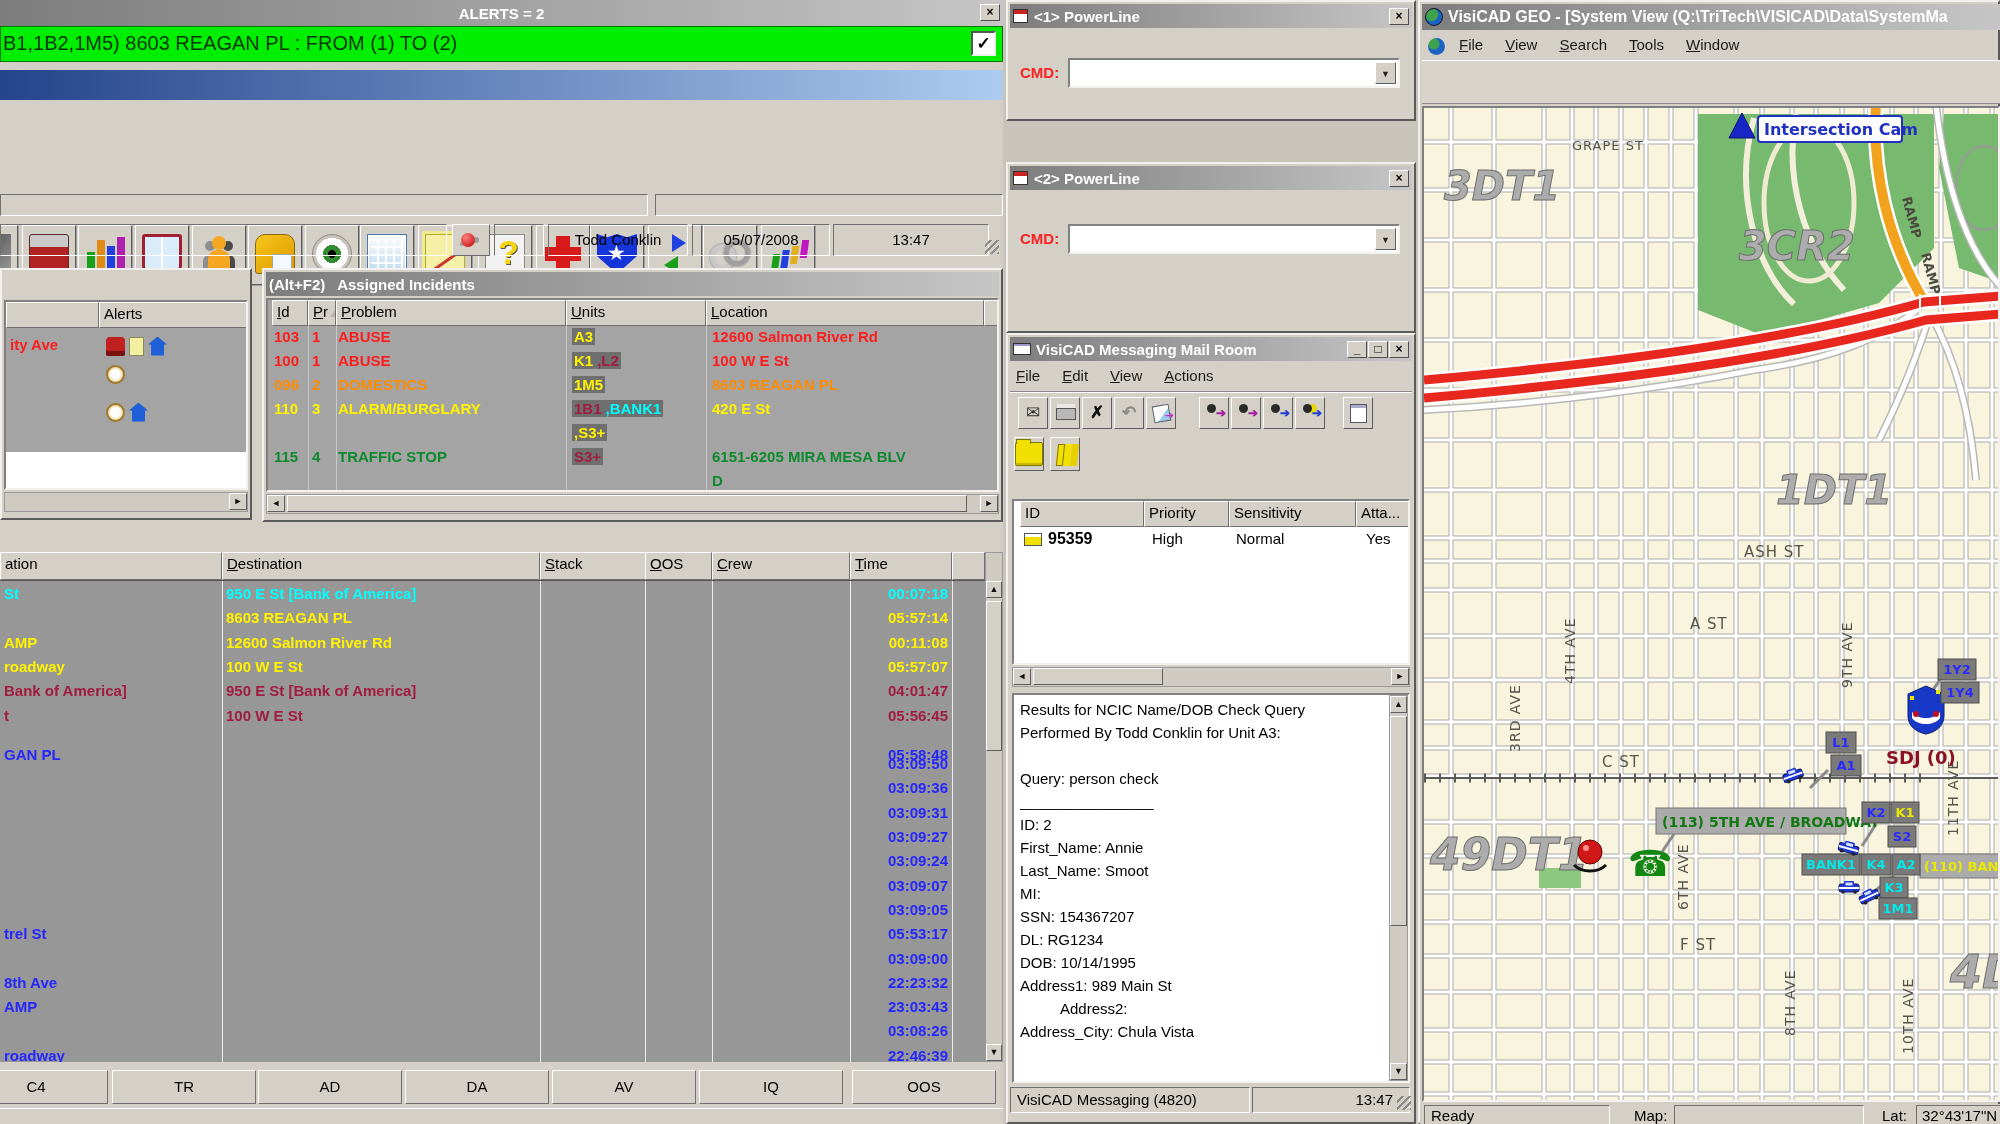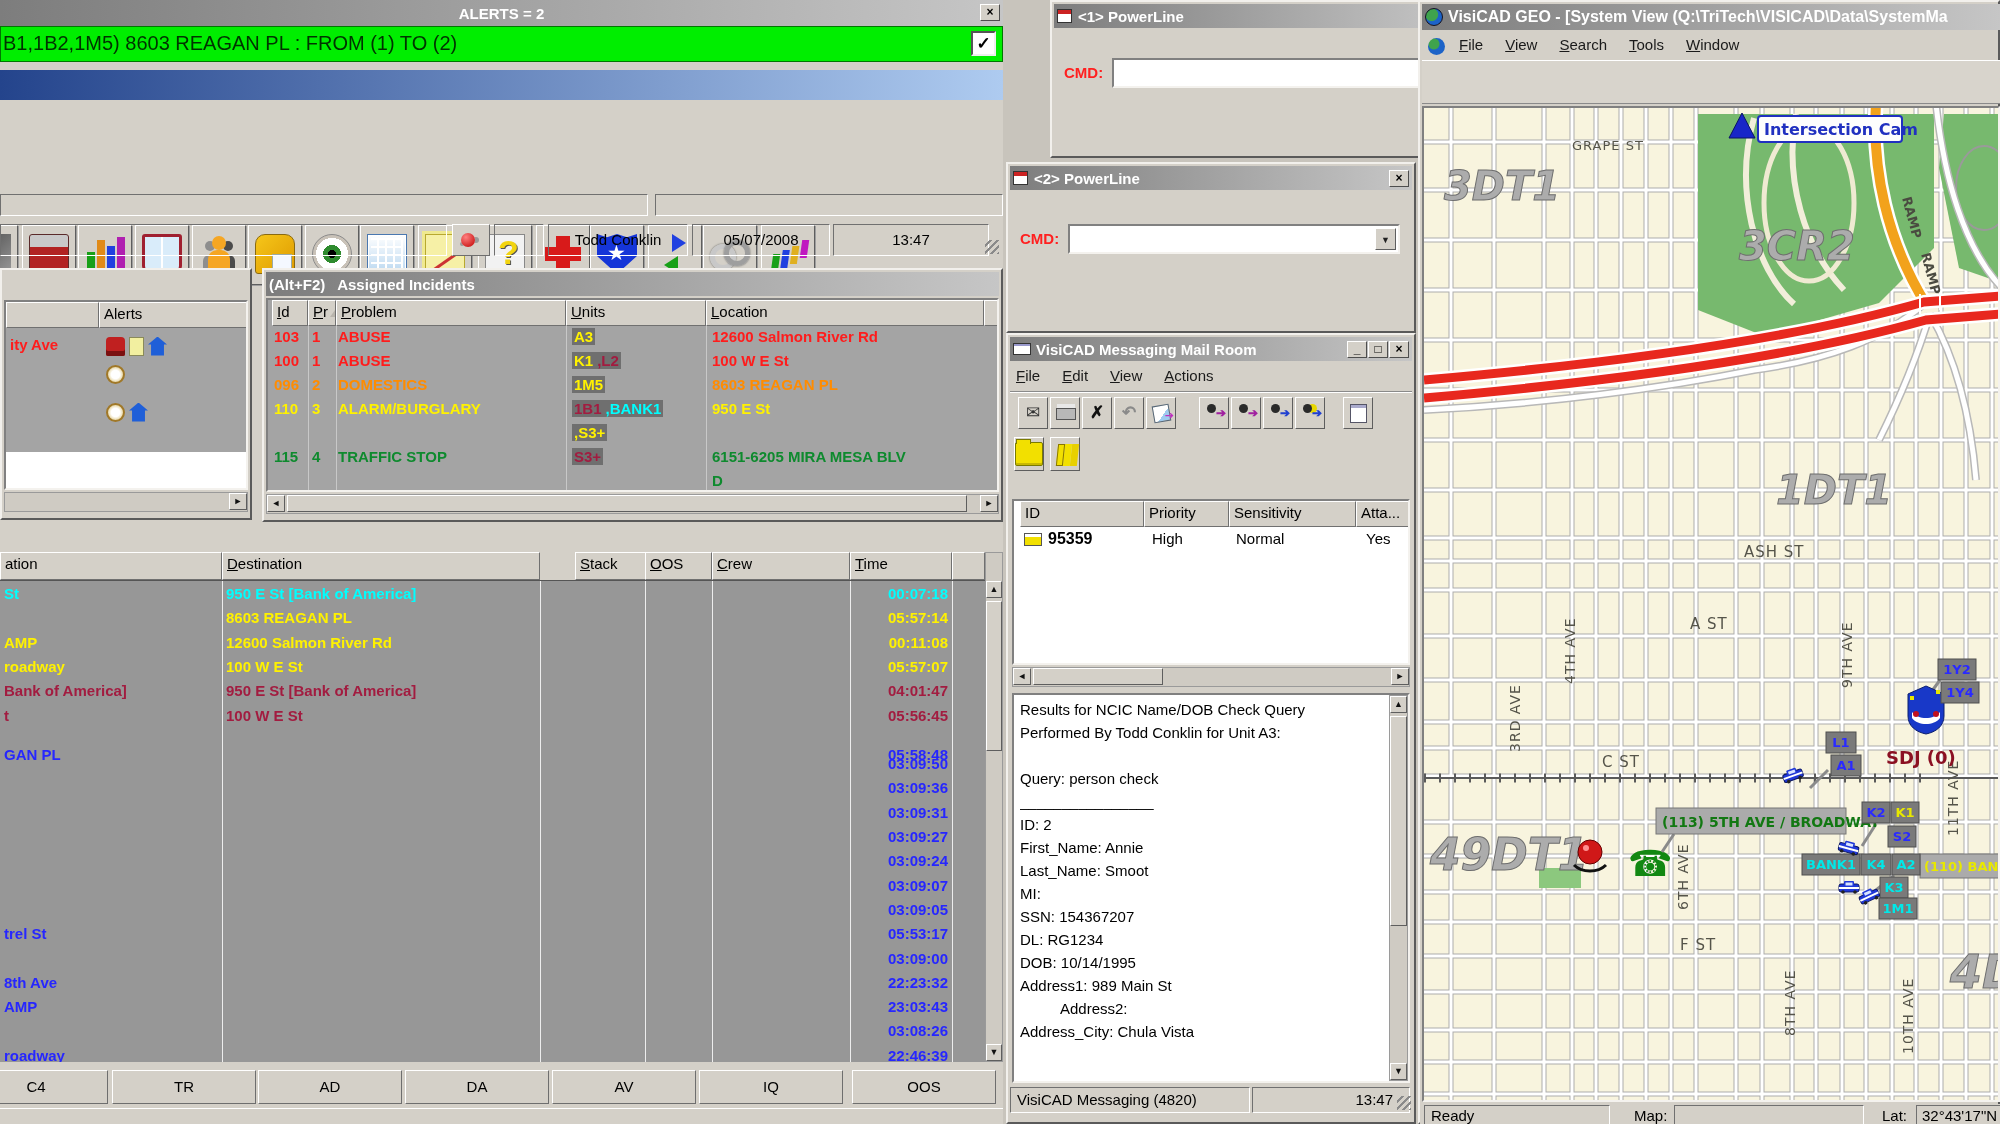--- a/index.html
+++ b/index.html
@@ -235,40 +235,40 @@
           <div style="position: absolute; left: 6px; top: 50px; width: 32px; height: 22px; color: rgb(255, 140, 0); white-space: nowrap;">096</div>
           <div style="position: absolute; left: 44px; top: 50px; width: 22px; height: 22px; color: rgb(255, 140, 0); white-space: nowrap;">2</div>
           <div style="position: absolute; left: 70px; top: 50px; width: 226px; height: 22px; color: rgb(255, 140, 0); white-space: nowrap;">DOMESTICS</div>
           <div style="position: absolute; left: 304px; top: 50px; width: 132px; height: 22px; white-space: nowrap;"><span class="uchip" style="color: rgb(255, 242, 0);">1M5</span></div>
           <div style="position: absolute; left: 444px; top: 50px; width: 286px; height: 22px; color: rgb(255, 140, 0); white-space: nowrap;">8603 REAGAN PL</div>
           <div style="position: absolute; left: 6px; top: 74px; width: 32px; height: 22px; color: rgb(255, 242, 0); white-space: nowrap;">110</div>
           <div style="position: absolute; left: 44px; top: 74px; width: 22px; height: 22px; color: rgb(255, 242, 0); white-space: nowrap;">3</div>
           <div style="position: absolute; left: 70px; top: 74px; width: 226px; height: 22px; color: rgb(255, 242, 0); white-space: nowrap;">ALARM/BURGLARY</div>
           <div style="position: absolute; left: 304px; top: 74px; width: 132px; height: 22px; white-space: nowrap;"><span class="uchip" style="color: rgb(162, 28, 64);">1B1</span><span class="uchip" style="color: rgb(0, 255, 255);">,BANK1</span></div>
           <div style="position: absolute; left: 304px; top: 98px; width: 132px; height: 22px;"><span class="uchip" style="color: rgb(255, 242, 0);">,S3+</span></div>
-          <div style="position: absolute; left: 444px; top: 74px; width: 286px; height: 22px; color: rgb(255, 242, 0); white-space: nowrap;">950 E St</div>
+          <div style="position: absolute; left: 444px; top: 74px; width: 286px; height: 22px; color: rgb(255, 242, 0); white-space: nowrap;">420 E St</div>
           <div style="position: absolute; left: 6px; top: 122px; width: 32px; height: 22px; color: rgb(14, 138, 46); white-space: nowrap;">115</div>
           <div style="position: absolute; left: 44px; top: 122px; width: 22px; height: 22px; color: rgb(14, 138, 46); white-space: nowrap;">4</div>
           <div style="position: absolute; left: 70px; top: 122px; width: 226px; height: 22px; color: rgb(14, 138, 46); white-space: nowrap;">TRAFFIC STOP</div>
           <div style="position: absolute; left: 304px; top: 122px; width: 132px; height: 22px; white-space: nowrap;"><span class="uchip" style="color: rgb(162, 28, 64);">S3+</span></div>
           <div style="position: absolute; left: 444px; top: 122px; width: 286px; height: 22px; color: rgb(14, 138, 46); white-space: nowrap;">6151-6205 MIRA MESA BLV</div>
           <div style="position: absolute; left: 444px; top: 146px; width: 286px; height: 22px; color: rgb(14, 138, 46); white-space: nowrap;">D</div>
         </div>
     </div>
     <div class="track" style="left:2px;top:224px;width:733px;height:20px">
       <div class="sbtn" style="left:0;top:0;width:18px;height:17px">◄</div>
       <div class="sthumb" style="left:20px;top:0;width:680px;height:17px"></div>
       <div class="sbtn" style="right:0;top:0;width: 18px;height:17px">►</div>
     </div>
   </div>
 
   <div id="st-header" class="abs" style="left:0;top:552px;width:985px;height:28px">
       <div class="hdrcell" style="position: absolute; left: 0px; top: 0px; width: 222px; height: 28px;">ation</div>
       <div class="hdrcell u1" style="position: absolute; left: 222px; top: 0px; width: 318px; height: 28px;">Destination</div>
-      <div class="hdrcell u1" style="position: absolute; left: 540px; top: 0px; width: 108px; height: 28px; margin-left: 35px;">Stack</div>
+      <div class="hdrcell u1" style="position: absolute; left: 540px; top: 0px; width: 108px; height: 28px;">Stack</div>
       <div class="hdrcell u1" style="position: absolute; left: 645px; top: 0px; width: 67px; height: 28px;">OOS</div>
       <div class="hdrcell u1" style="position: absolute; left: 712px; top: 0px; width: 138px; height: 28px;">Crew</div>
       <div class="hdrcell u1" style="position: absolute; left: 850px; top: 0px; width: 102px; height: 28px;">Time</div>
       <div class="hdrcell" style="position: absolute; left: 952px; top: 0px; width: 33px; height: 28px;"></div>
     </div>
   <div id="st-body" class="abs" style="left:0;top:580px;width:985px;height:482px;background:#979797;border-top:1px solid #555;overflow:hidden;font-weight:bold">
       <div style="position: absolute; left: 222px; top: 0px; width: 1px; height: 482px; background: rgb(237, 237, 237);"></div>
       <div style="position: absolute; left: 540px; top: 0px; width: 1px; height: 482px; background: rgb(237, 237, 237);"></div>
       <div style="position: absolute; left: 645px; top: 0px; width: 1px; height: 482px; background: rgb(237, 237, 237);"></div>
       <div style="position: absolute; left: 712px; top: 0px; width: 1px; height: 482px; background: rgb(237, 237, 237);"></div>
@@ -385,21 +385,21 @@
       <div class="rz" style="position: absolute; left: 112px; top: 0px; width: 144px; height: 34px; text-align: center; line-height: 32px;">TR</div>
       <div class="rz" style="position: absolute; left: 258px; top: 0px; width: 144px; height: 34px; text-align: center; line-height: 32px;">AD</div>
       <div class="rz" style="position: absolute; left: 405px; top: 0px; width: 144px; height: 34px; text-align: center; line-height: 32px;">DA</div>
       <div class="rz" style="position: absolute; left: 552px; top: 0px; width: 144px; height: 34px; text-align: center; line-height: 32px;">AV</div>
       <div class="rz" style="position: absolute; left: 699px; top: 0px; width: 144px; height: 34px; text-align: center; line-height: 32px;">IQ</div>
       <div class="rz" style="position: absolute; left: 852px; top: 0px; width: 144px; height: 34px; text-align: center; line-height: 32px;">OOS</div>
     </div>
   <div class="abs" style="left:0;top:1108px;width:1003px;height:16px;border-top:1px solid #FFF"></div>
 </div>
 
-<div class="abs rz2" style="left:1050px;top:0;width:410px;height:158px">
+<div class="abs rz2" style="left:1006px;top:0;width:410px;height:121px">
   <div class="titlebar abs" style="left:2px;top:2px;width:402px;height:24px">
     <span class="pl-ic"></span>
     <span>&lt;1&gt; PowerLine</span>
     <span class="xbtn abs" style="right:3px;top:4px">×</span>
   </div>
   <span class="abs" style="left:12px;top:62px;color:#FF2020;font-weight:bold">CMD:</span>
   <div class="abs sk2" style="left:60px;top:56px;width:332px;height:30px">
     <span class="combo-arrow">▼</span>
   </div>
 </div>

